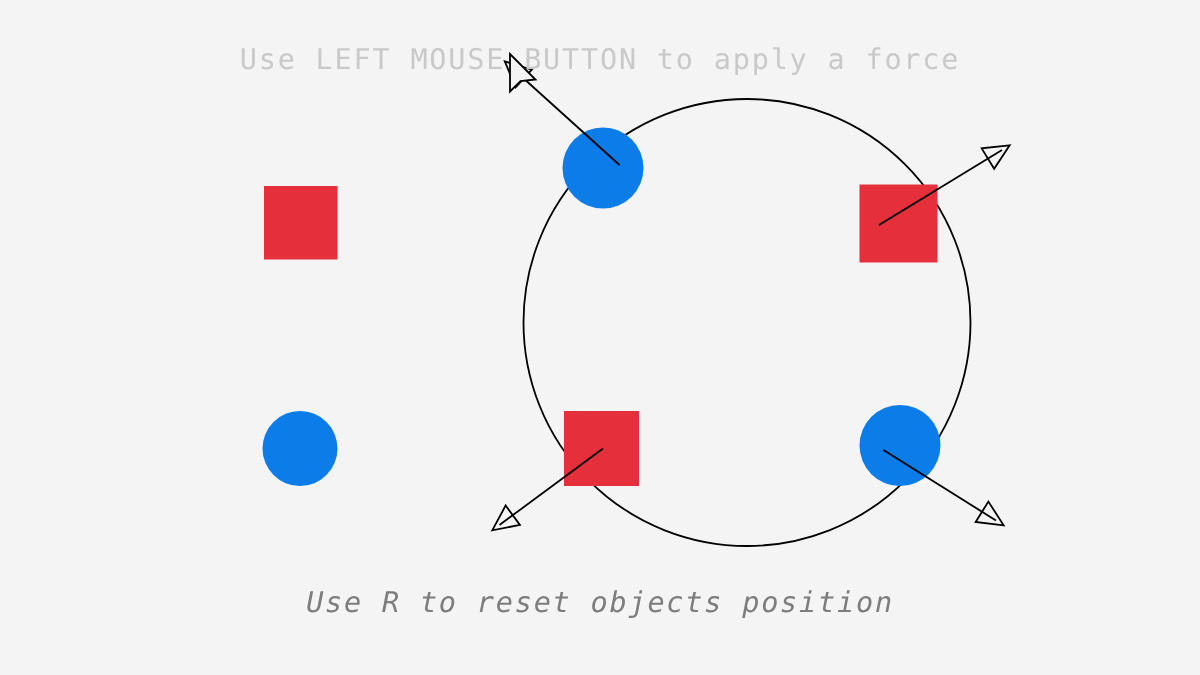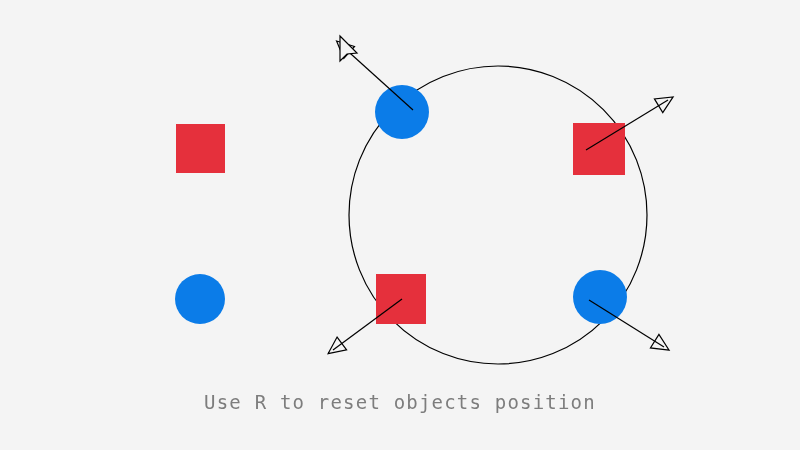--- a/index.html
+++ b/index.html
@@ -39,20 +39,21 @@
   }
   #hint-top {
     top: 29px;
     font-size: 19px;
     color: #c9c9c9;
   }
   #hint-bottom {
     top: 391px;
     font-size: 19px;
     color: #7d7d7d;
+    font-style: italic;
   }
 </style>
 </head>
 <body>
 
 <div id="stage" style="background: rgb(244, 244, 244);">
 
   <svg id="scene-svg" viewBox="0 0 800 450">
 
     <circle class="boundary" cx="498" cy="215" r="149" fill="none" stroke="#000000" stroke-width="1.2"></circle>
@@ -88,16 +89,17 @@
       <line class="vec-line" x1="589" y1="300" x2="664" y2="347" stroke="#000000" stroke-width="1.2"></line>
       <polygon class="vec-head" points="669.0841778024056,350.1860847561742 650.430894354024,347.93774835022145 658.9271203704885,334.3799408771397" fill="none" stroke="#000000" stroke-width="1.2"></polygon>
     </g>
 
     <g>
       <polygon points="340,36 340,61 347,54 357,53" fill="#f4f4f4" stroke="#000000" stroke-width="1.2" stroke-linejoin="miter"></polygon>
     </g>
 
   </svg>
 
+  <div class="hint-text" id="hint-top">Use LEFT MOUSE BUTTON to apply a force</div>
 
   <div class="hint-text" id="hint-bottom">Use R to reset objects position</div>
 
 </div>
 
 </body></html>

